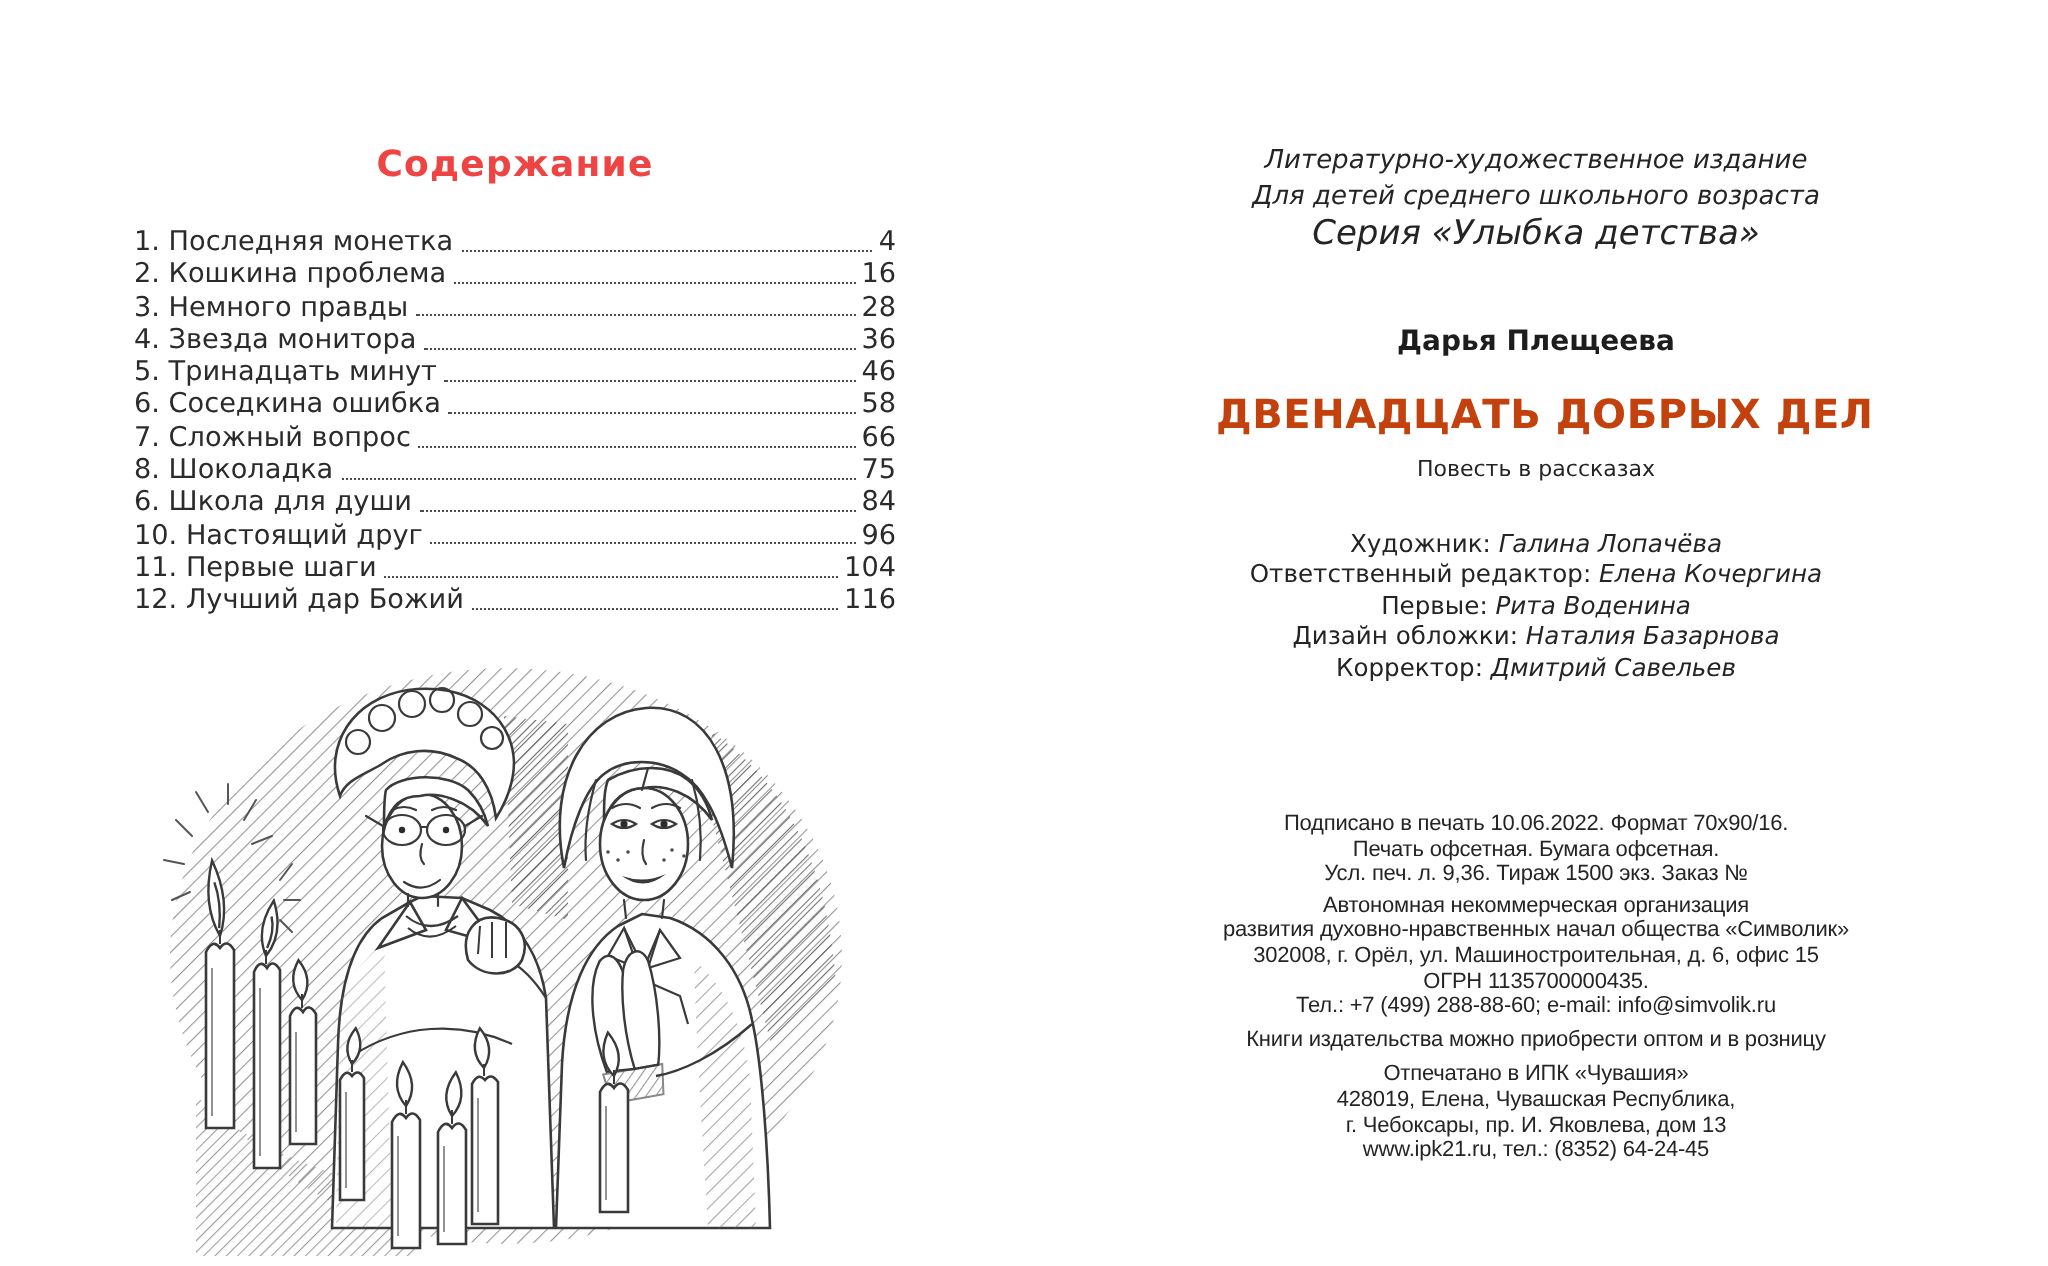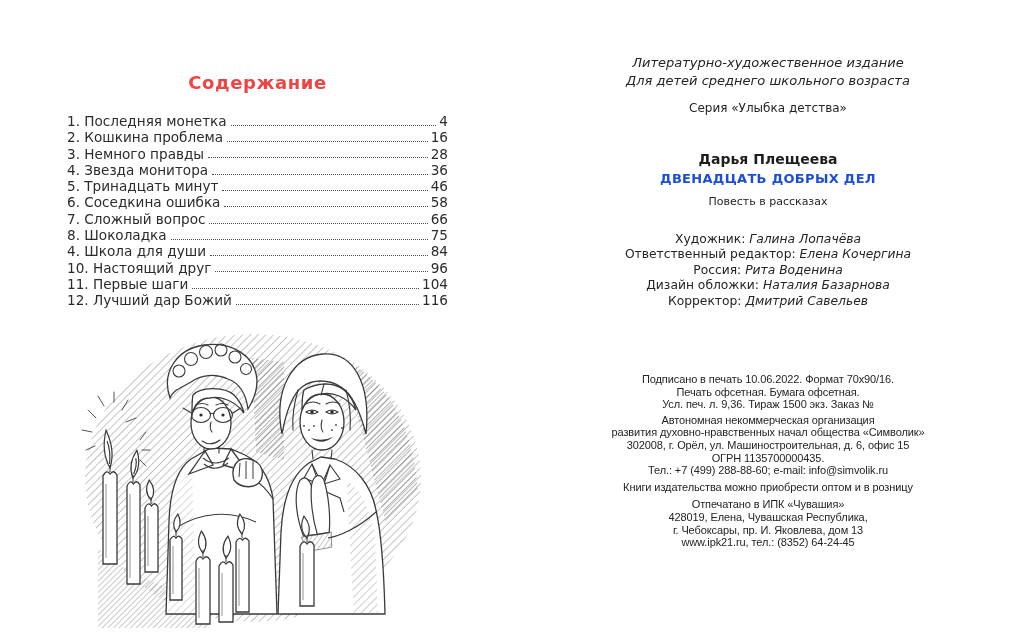--- a/index.html
+++ b/index.html
@@ -23,28 +23,28 @@
     flex:1 1 auto; align-self:flex-end;
     border-bottom:1.7px dotted #4c4c4c;
     margin:0 3px 3.5px 4px;
   }
   .toc-pagenum { white-space:nowrap; }
   
   .illustration { position:absolute; left:58px; top:332px; width:404px; height:296px; }
   .illustration svg { display:block; width:404px; height:296px; }
   
   .imprint-page {
-    position:absolute; left:608px; top:54px; width:320px;
+    position:absolute; left:608px; top:72px; width:320px;
     text-align:center; color:#242424;
   }
   .imprint-page .line { white-space:nowrap; }
   .edition { font-style:italic; font-size:13px; line-height:17.5px; }
-  .series  { font-size:12px; margin-top:12px; }
+  .series  { font-size:17px; margin-top:0;font-style:italic; }
   .author  { margin-top:36px; font-size:14px; font-weight:700; color:#1d1d1d; }
-  .book-title { margin-top:4px; font-size:13px; font-weight:700; letter-spacing:0.3px; color:#1d4ed8; }
+  .book-title { margin-top:16px; font-size:20px; font-weight:700; letter-spacing:0.3px; color:#c2410c; }
   .subtitle { margin-top:9px; font-size:11px; }
   .credits { margin-top:24px; font-size:12.3px; line-height:15.4px; }
   .credits .credit-name { font-style:italic; }
   .small-block {
     font-family:"Liberation Sans", sans-serif;
     font-size:11px; line-height:12.6px; letter-spacing:-0.1px;
   }
   .print-info { margin-top:64px; }
   .publisher  { margin-top:3px; }
   .sales      { margin-top:4px; }
@@ -93,21 +93,21 @@
           <span class="toc-label">7. Сложный вопрос</span>
           <span class="toc-dots"></span>
           <span class="toc-pagenum">66</span>
         </div>
         <div class="toc-row">
           <span class="toc-label">8. Шоколадка</span>
           <span class="toc-dots"></span>
           <span class="toc-pagenum">75</span>
         </div>
         <div class="toc-row">
-          <span class="toc-label">4. Школа для души</span>
+          <span class="toc-label">6. Школа для души</span>
           <span class="toc-dots"></span>
           <span class="toc-pagenum">84</span>
         </div>
         <div class="toc-row">
           <span class="toc-label">10. Настоящий друг</span>
           <span class="toc-dots"></span>
           <span class="toc-pagenum">96</span>
         </div>
         <div class="toc-row">
           <span class="toc-label">11. Первые шаги</span>
@@ -308,21 +308,21 @@
       <div class="line">Для детей среднего школьного возраста</div>
     </div>
     <div class="series line">Серия «Улыбка детства»</div>
     <div class="author line">Дарья Плещеева</div>
     <div class="book-title line">ДВЕНАДЦАТЬ ДОБРЫХ ДЕЛ</div>
     <div class="subtitle line">Повесть в рассказах</div>
 
     <div class="credits" id="credits-list">
         <div class="line"><span>Художник: </span><em class="credit-name">Галина Лопачёва</em></div>
         <div class="line"><span>Ответственный редактор: </span><em class="credit-name">Елена Кочергина</em></div>
-        <div class="line"><span>Россия: </span><em class="credit-name">Рита Воденина</em></div>
+        <div class="line"><span>Первые: </span><em class="credit-name">Рита Воденина</em></div>
         <div class="line"><span>Дизайн обложки: </span><em class="credit-name">Наталия Базарнова</em></div>
         <div class="line"><span>Корректор: </span><em class="credit-name">Дмитрий Савельев</em></div>
       </div>
 
     <div class="print-info small-block">
         <div class="line">Подписано в печать 10.06.2022. Формат 70x90/16.</div>
         <div class="line">Печать офсетная. Бумага офсетная.</div>
         <div class="line">Усл. печ. л. 9,36. Тираж 1500 экз. Заказ №</div>
       </div>
     <div class="publisher small-block">

